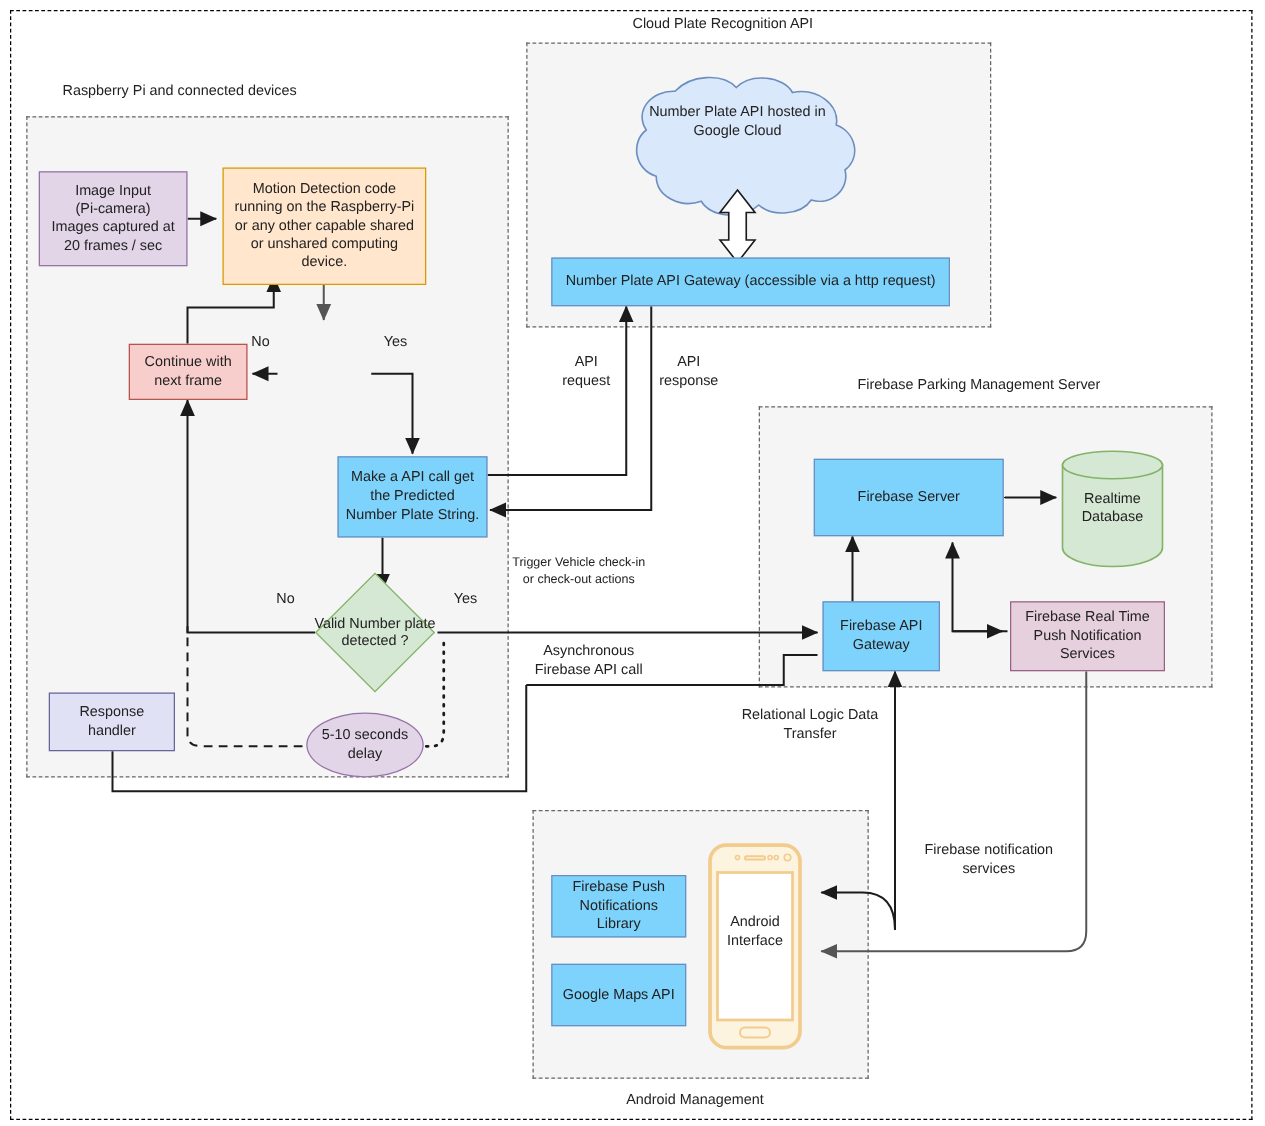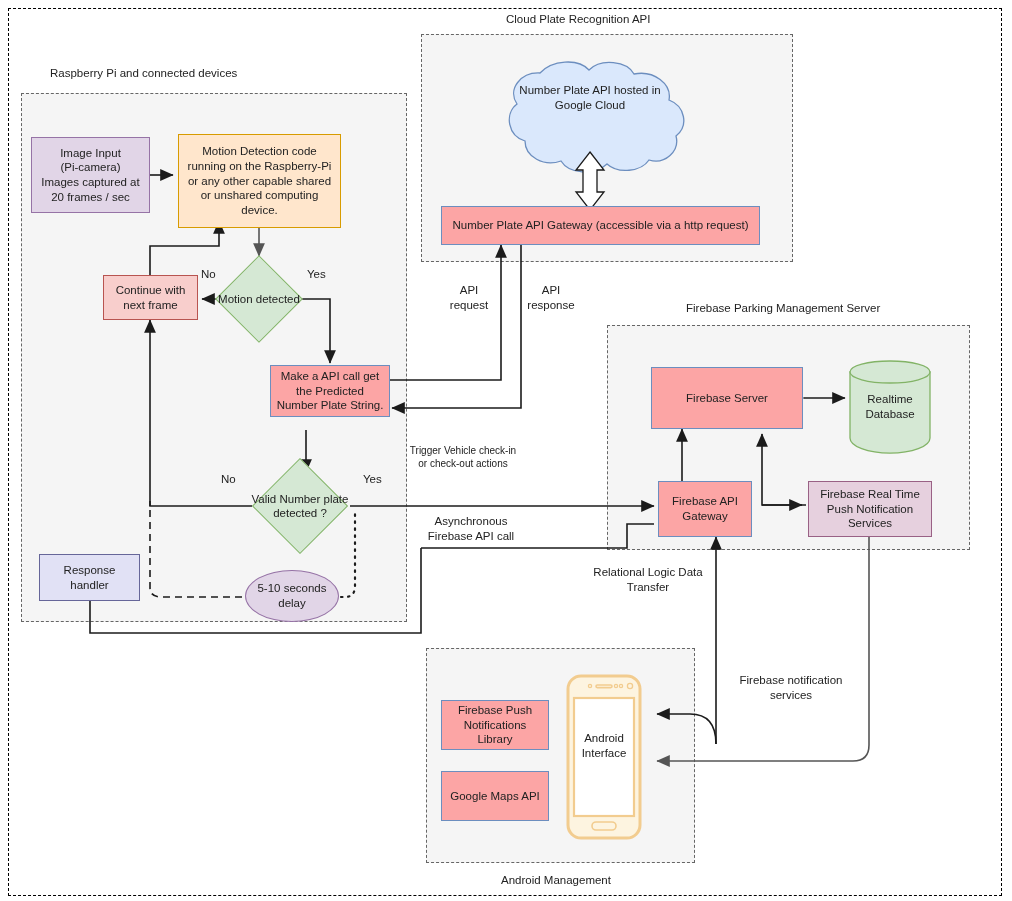--- a/index.html
+++ b/index.html
@@ -5,21 +5,21 @@
   html,body{margin:0;padding:0;background:#ffffff;}
   body{font-family:"Liberation Sans",sans-serif;}
   #canvas{position:relative;width:1012px;height:901px;background:#fff;overflow:hidden;}
   .outer-frame{position:absolute;left:8px;top:8px;width:994px;height:888px;border:1.5px dashed #000;box-sizing:border-box;}
   .group-box{position:absolute;background:#f5f5f5;border:1px dashed #666;box-sizing:border-box;}
   .group-title{position:absolute;font-size:11.5px;color:#222;white-space:nowrap;}
   .node{position:absolute;box-sizing:border-box;display:flex;align-items:center;justify-content:center;text-align:center;font-size:11.5px;line-height:1.28;color:#222;padding:2px 4px;}
   .n-purple{background:#e1d5e7;border:1.2px solid #9673a6;}
   .n-orange{background:#ffe6cc;border:1.2px solid #d79b00;}
   .n-red{background:#f8cecc;border:1.2px solid #b85450;}
-  .n-blue{background:#fca5a5;border:1.2px solid #6c8ebf;}
+  .n-blue{background:#7dd3fc;border:1.2px solid #6c8ebf;}
   .n-lav{background:#e1e1f5;border:1.2px solid #666699;}
   .n-pink{background:#e6d0de;border:1.2px solid #996185;}
   .diamond{position:absolute;}
   .diamond .dshape{position:absolute;inset:0;background:#d5e8d4;border:1.2px solid #82b366;transform:rotate(45deg);box-sizing:border-box;}
   .diamond .dlabel{position:absolute;inset:0;display:flex;align-items:center;justify-content:center;text-align:center;font-size:11.5px;line-height:1.25;color:#222;}
   .ellipse{position:absolute;background:#e1d5e7;border:1.2px solid #9673a6;border-radius:50%;display:flex;align-items:center;justify-content:center;text-align:center;font-size:11.5px;line-height:1.28;color:#222;}
   .edge-label{position:absolute;font-size:11.5px;color:#222;text-align:center;line-height:1.3;white-space:nowrap;}
   .edge-label.small{font-size:10px;}
   svg.wires{position:absolute;left:0;top:0;width:1012px;height:901px;pointer-events:none;}
   .cyl-label{position:absolute;display:flex;align-items:center;justify-content:center;text-align:center;font-size:11.5px;line-height:1.28;color:#222;}
@@ -115,26 +115,22 @@
   </div>
 
   <div class="node n-orange" style="left:178px;top:134px;width:163px;height:94px;">
     <span>Motion Detection code running on the Raspberry-Pi or any other capable shared or unshared computing device.</span>
   </div>
 
   <div class="node n-red" style="left:103px;top:275px;width:95px;height:45px;">
     <span>Continue with next frame</span>
   </div>
 
-  <div class="diamond" style="left:228px;top:268px;width:62px;height:62px;">
-    <div class="dshape"></div>
-    <div class="dlabel" style="left:-16px;right:-16px;">Motion detected</div>
-  </div>
-
-  <div class="node n-blue" style="left:270px;top:365px;width:120px;height:52px;">
+
+  <div class="node n-blue" style="left:270px;top:365px;width:120px;height:65px;">
     <span>Make a API call get the Predicted Number Plate String.</span>
   </div>
 
   <div class="diamond" style="left:266px;top:472px;width:68px;height:68px;">
     <div class="dshape"></div>
     <div class="dlabel" style="left:-18px;right:-18px;">Valid Number plate detected ?</div>
   </div>
 
   <div class="ellipse" style="left:245px;top:570px;width:92px;height:50px;">
     <span>5-10 seconds delay</span>

